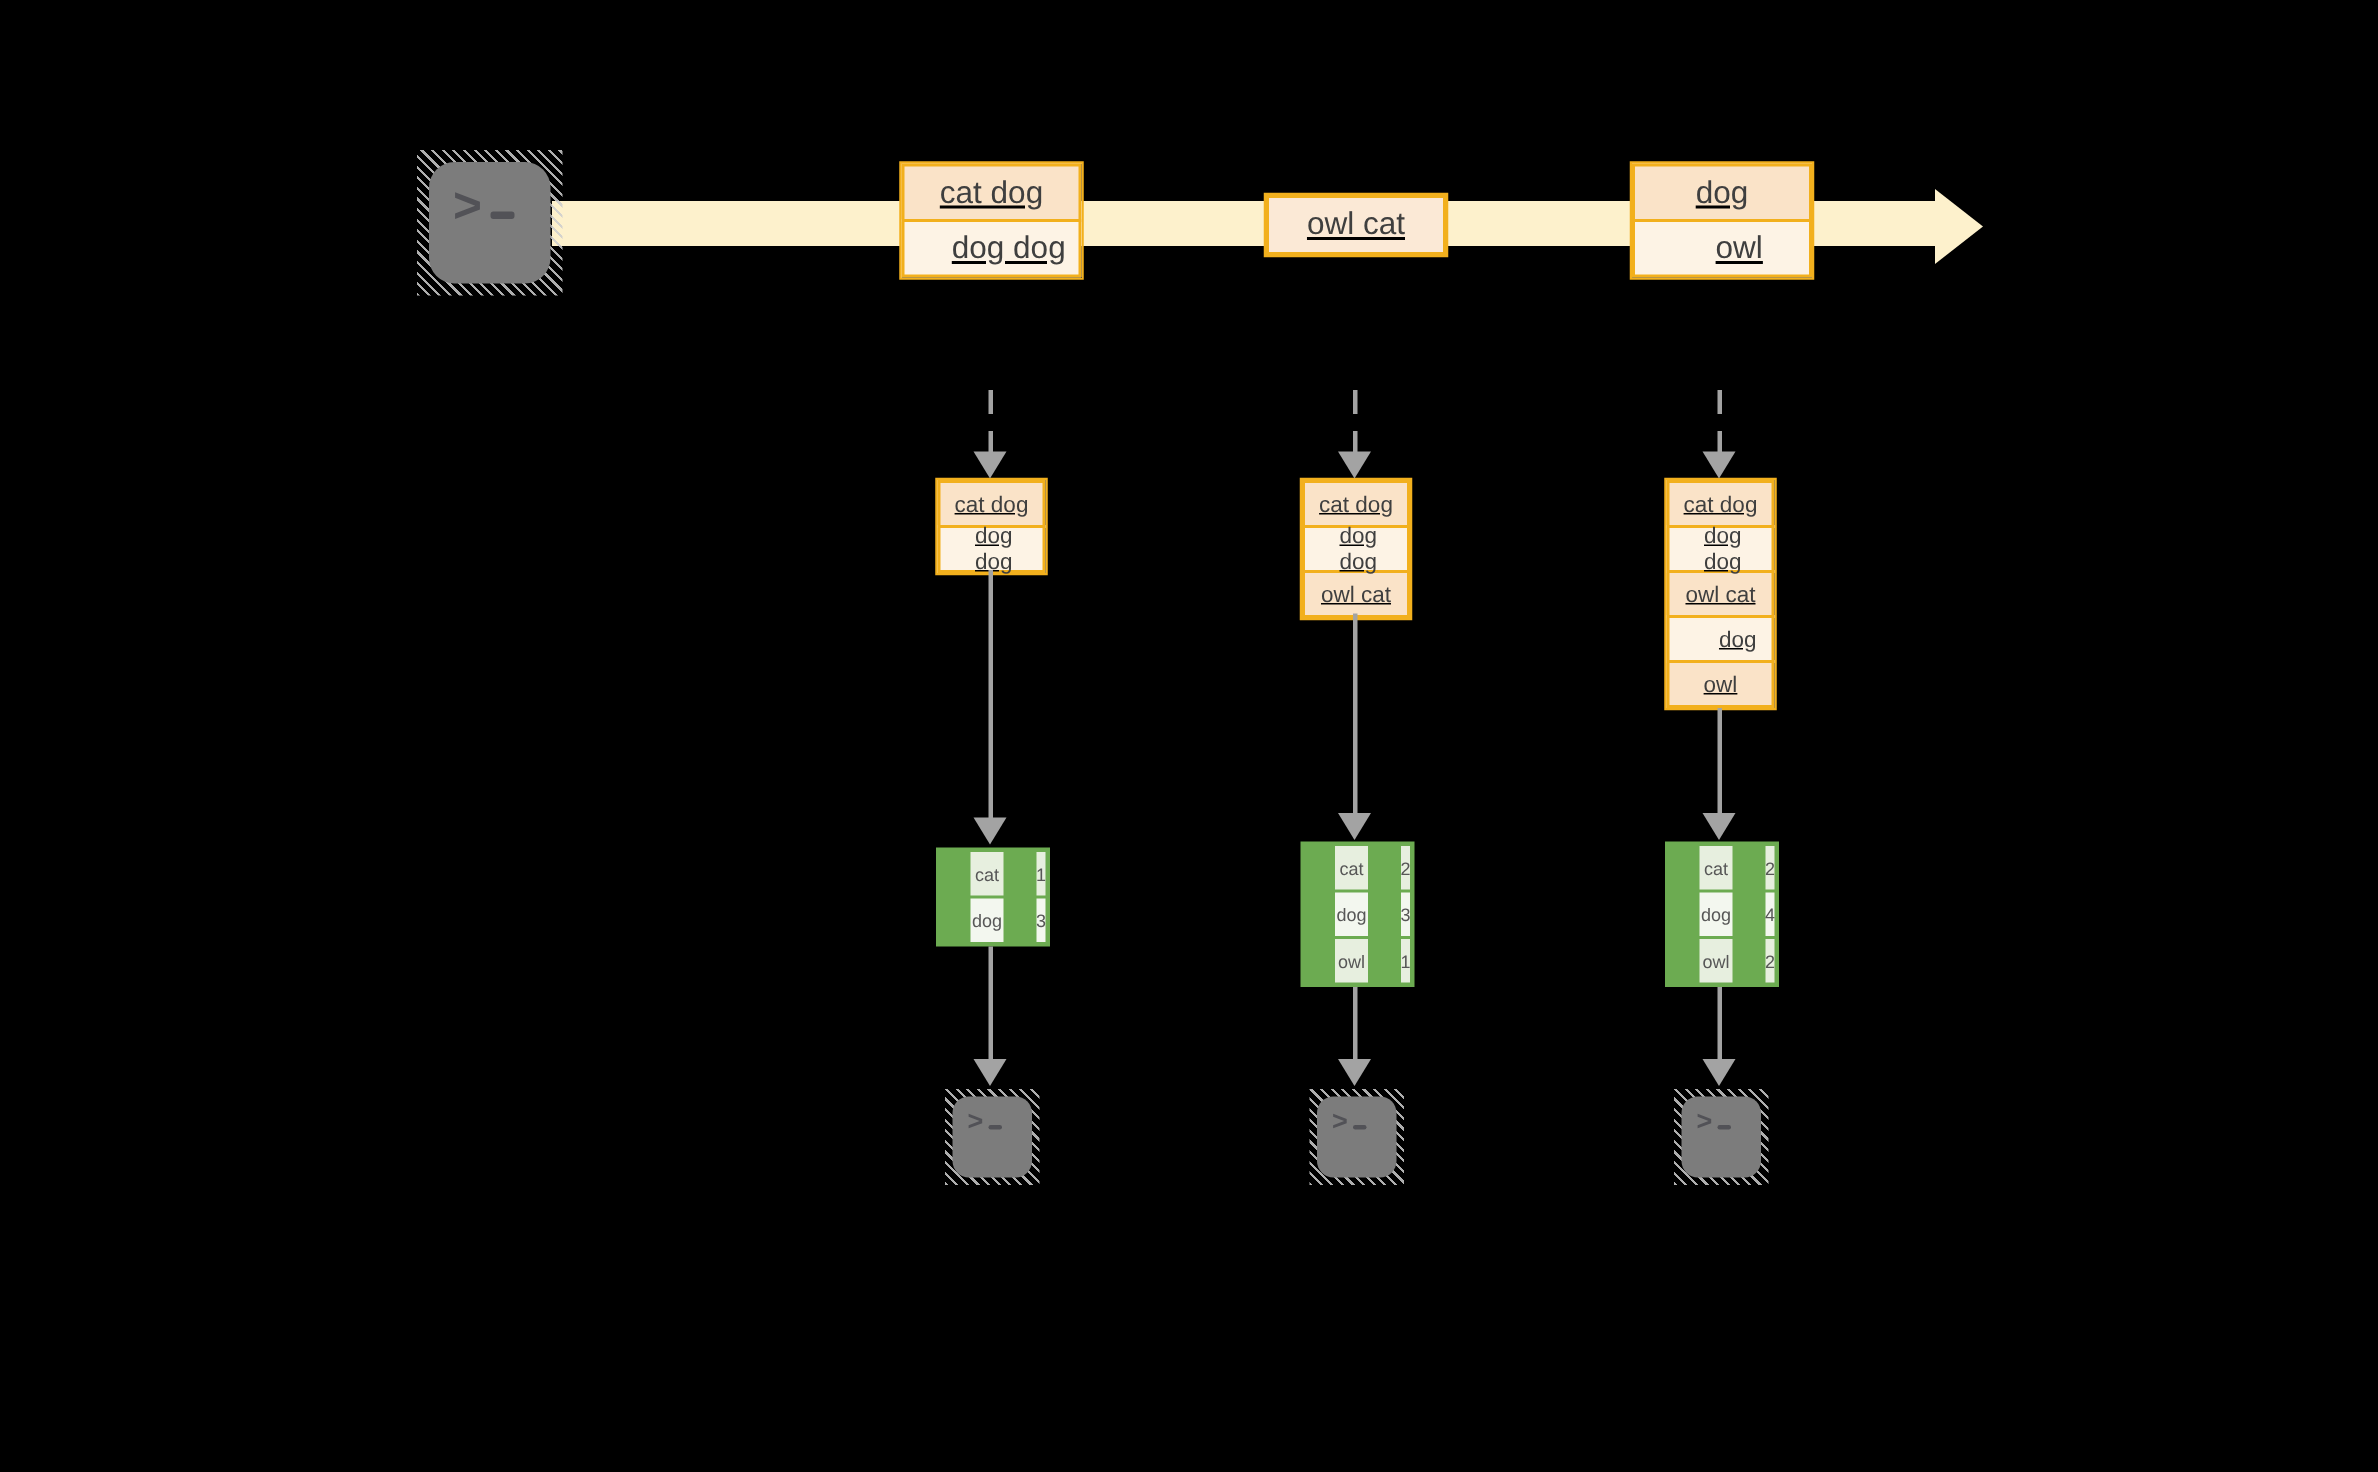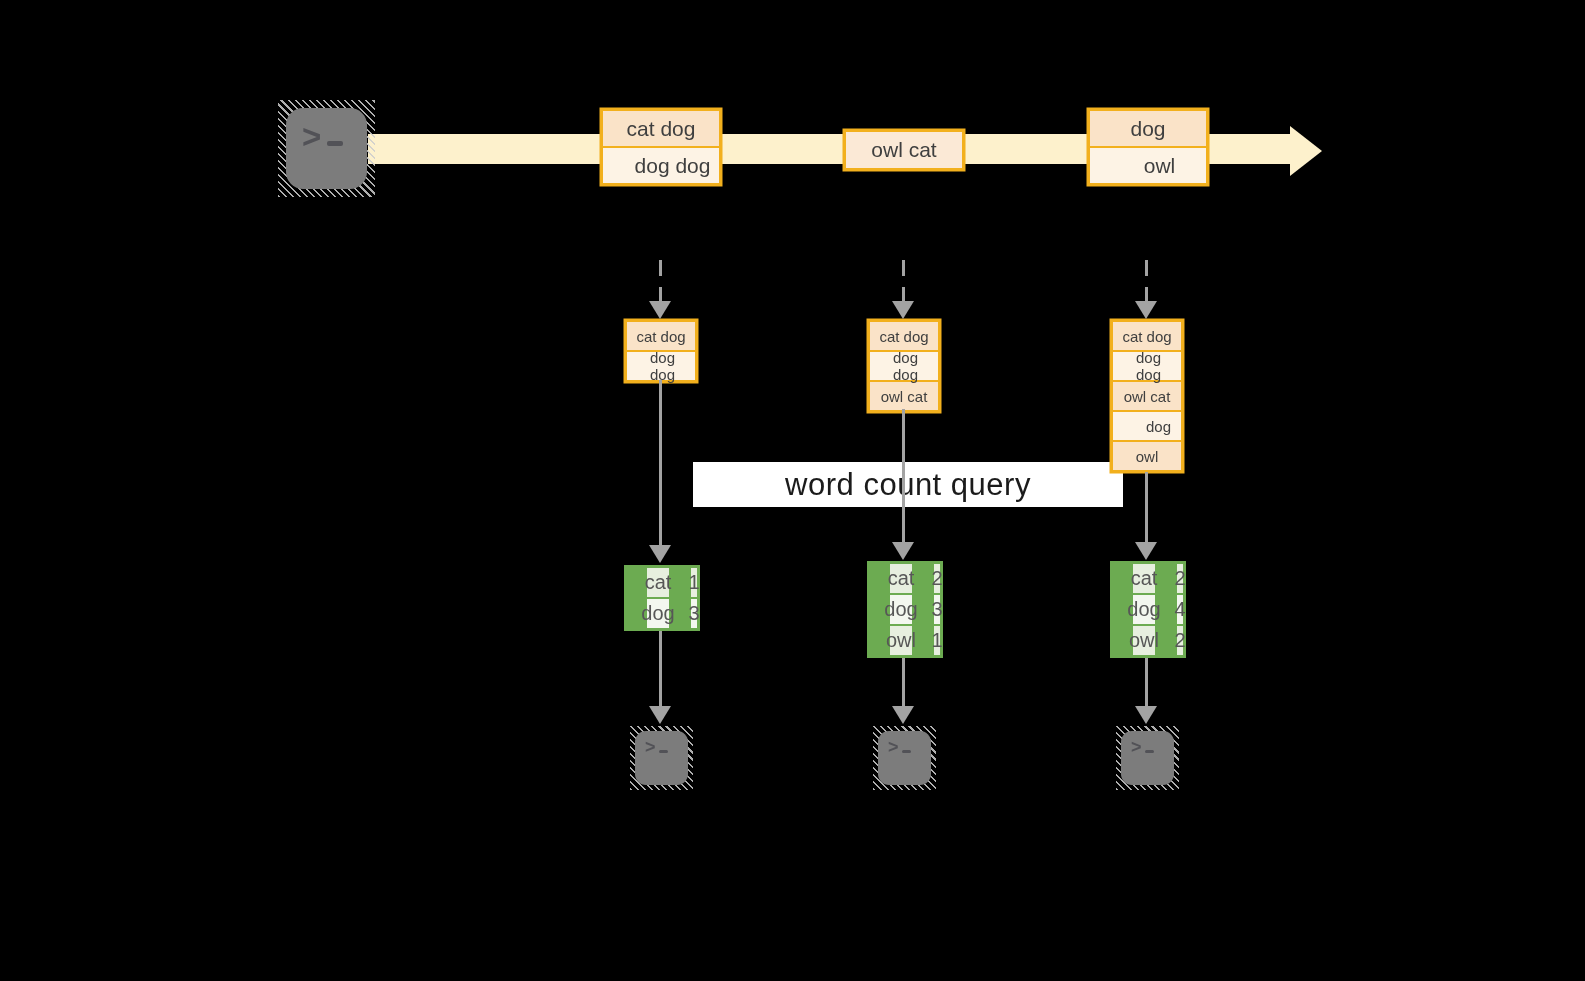--- a/index.html
+++ b/index.html
@@ -22,21 +22,21 @@
   .term-lg .term-body{inset:8px;border-radius:17px;padding:12px 0 0 16px;}
   .term-sm .term-body{inset:5px;border-radius:11px;padding:7px 0 0 10px;}
   .chev{font-weight:700;color:var(--terminal-glyph,#525257);line-height:1;}
   .term-lg .chev{font-size:33px;}
   .term-sm .chev{font-size:18px;}
   .dash{background:var(--terminal-glyph,#525257);border-radius:2px;}
   .dash-lg{width:16px;height:5px;margin:21px 0 0 6px;}
   .dash-sm{width:9px;height:3px;margin:12px 0 0 3px;}
 
   
-  .obatch{position:absolute;z-index:6;box-shadow:0 0 0 1.5px var(--orange-border,#f2b01d);}
+  .obatch{position:absolute;z-index:6;box-shadow:0 0 0 1.5px var(--orange-border,#f2b01d);text-decoration:underline;}
   .ocell{box-sizing:border-box;border:2px solid var(--orange-border,#f2b01d);
     display:flex;align-items:center;justify-content:center;color:var(--text-dark,#3f3f3f);}
   .ocell + .ocell{margin-top:-2px;}
   .ocell.lg{width:120px;height:39px;font-size:21px;}
   .ocell.sm{width:72px;height:32px;font-size:15px;}
   .fill-peach{background:var(--peach,#fae3c8);}
   .fill-cream{background:var(--cream,#fdf3e5);padding-left:23px;}
   .fill-peachlight{background:var(--peach-light,#fbe9d6);}
 
   
@@ -49,21 +49,21 @@
 
   
   .query-label{position:absolute;left:693px;top:462px;width:430px;height:45px;
     background:var(--label-bg,#fff);z-index:4;display:flex;align-items:center;justify-content:center;}
   .query-label span{font-size:31px;font-weight:400;color:var(--label-ink,#1b1b1b);letter-spacing:.5px;}
 
   
   .gtable{position:absolute;z-index:6;background:var(--green-border,#6cab51);
     padding:3px;display:grid;grid-template-columns:42px 26px;gap:2px;}
   .gcell{display:flex;align-items:center;justify-content:center;height:29px;
-    font-size:20px;color:var(--text-table,#575757);margin-left:20px;}
+    font-size:12px;color:var(--text-table,#575757);margin-left:20px;}
   .row-a{background:var(--green-row-a,#e7efdf);}
   .row-b{background:var(--green-row-b,#f3f7ef);}
 </style>
 </head>
 <body>
 
 <div class="canvas">
 
   <div class="term term-lg" style="left:278px;top:100px;">
     <div class="term-body">
@@ -84,23 +84,20 @@
   </div>
   <div class="obatch" style="left:1088px;top:109px;">
     <div class="ocell lg fill-peach">dog</div>
     <div class="ocell lg fill-cream">owl</div>
   </div>
 
   <div class="varrow dashed" style="left:659px;top:260px;height:42px;"></div>
   <div class="varrow dashed" style="left:902px;top:260px;height:42px;"></div>
   <div class="varrow dashed" style="left:1145px;top:260px;height:42px;"></div>
 
-  <div class="query-label">
-    <span>word count query</span>
-  </div>
 
   <div class="obatch" style="left:625px;top:320px;">
     <div class="ocell sm fill-peach">cat dog</div>
     <div class="ocell sm fill-cream">dog dog</div>
   </div>
   <div class="obatch" style="left:868px;top:320px;">
     <div class="ocell sm fill-peach">cat dog</div>
     <div class="ocell sm fill-cream">dog dog</div>
     <div class="ocell sm fill-peach">owl cat</div>
   </div>

